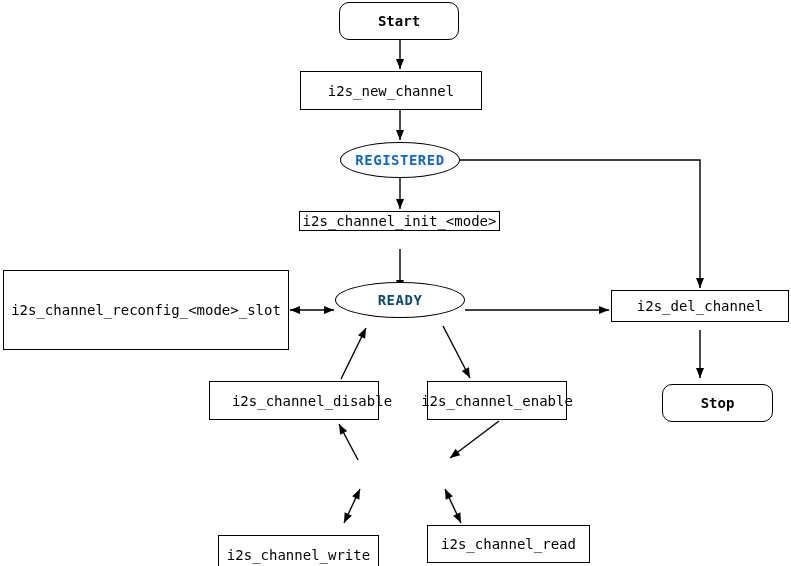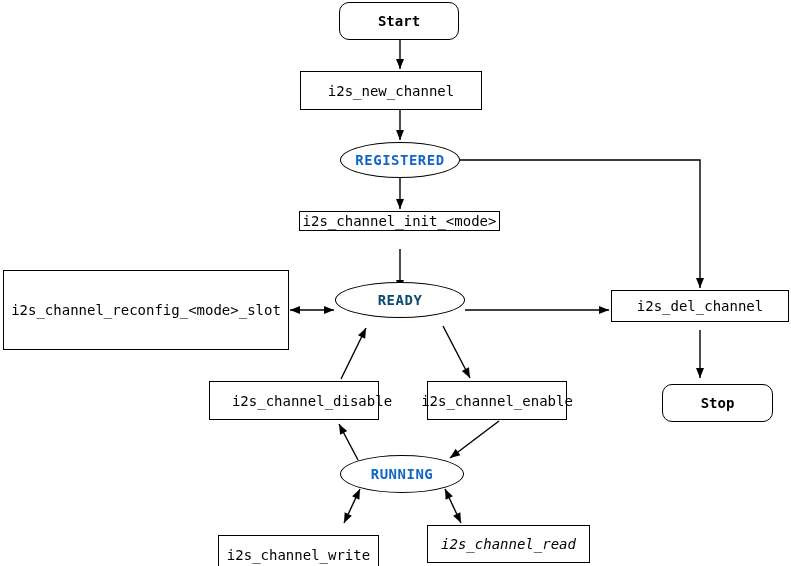--- a/index.html
+++ b/index.html
@@ -72,19 +72,18 @@
   </div>
 
   <div class="node" style="left:611px;top:290px;width:178px;height:32px;">i2s_del_channel</div>
 
   <div class="node rounded" style="left:640px;top:384px;width:111px;height:38px;margin-left:22px;">Stop</div>
 
   <div class="node" style="left:209px;top:381px;width:170px;height:39px;padding-left:36px;">i2s_channel_disable</div>
 
   <div class="node" style="left:427px;top:381px;width:140px;height:39px;">i2s_channel_enable</div>
 
-  <div class="node ellipse state" style="left: 340px; top: 455px; width: 124px; height: 38px; color: rgb(17, 102, 198);">RUNNING</div>
 
   <div class="node" style="left:218px;top:525px;width:161px;height:39px;margin-top:10px;">i2s_channel_write</div>
 
-  <div class="node" style="left:427px;top:525px;width:163px;height:38px;font-style:italic;">i2s_channel_read</div>
+  <div class="node" style="left:427px;top:525px;width:163px;height:38px;">i2s_channel_read</div>
 
 </div>
 
 </body></html>

